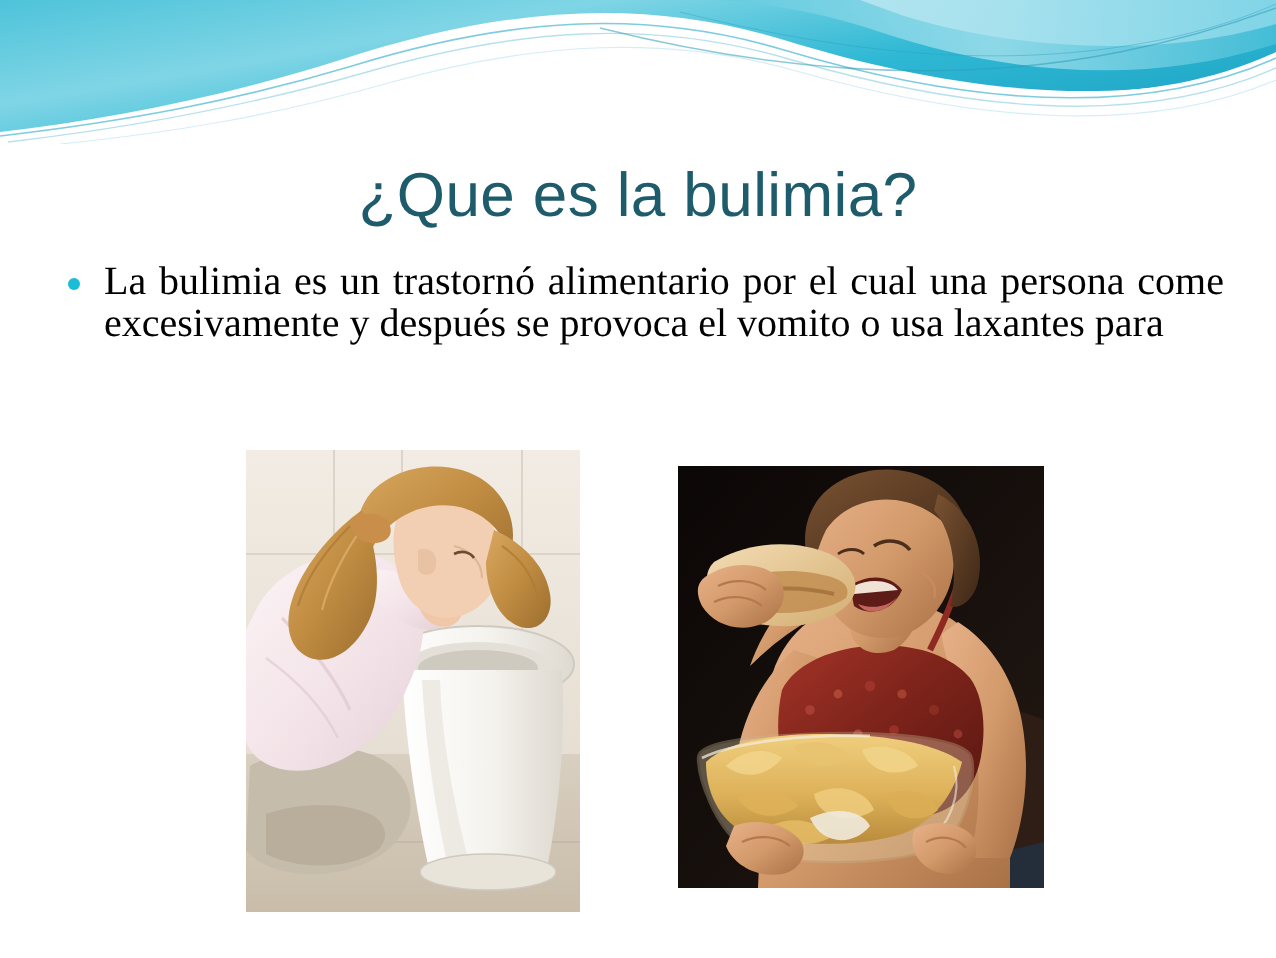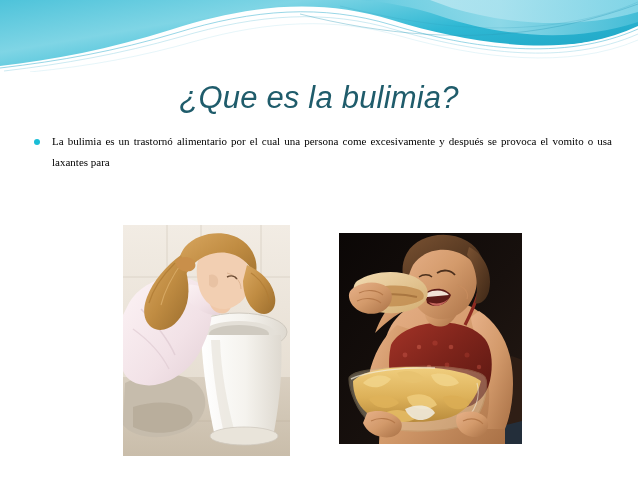--- a/index.html
+++ b/index.html
@@ -40,21 +40,20 @@
     top: 80px;
     left: 0;
     width: 638px;
     text-align: center;
     font-family: "Liberation Sans", sans-serif;
     font-size: 31px;
     font-weight: 400;
     letter-spacing: 0.2px;
     color: #1F5C6B;
     line-height: 1.15;
-    font-style: italic;
   }
 
   
   #body-block {
     position: absolute;
     top: 131px;
     left: 26px;
     width: 586px;
   }
   .bullet-row {
@@ -65,21 +64,21 @@
     position: absolute;
     left: 8px;
     top: 8px;
     width: 6px;
     height: 6px;
     border-radius: 50%;
     background: #19BDD6;
   }
   .bullet-text {
     font-family: "Liberation Serif", serif;
-    font-size: 11px;
+    font-size: 20px;
     line-height: 21px;
     color: #000000;
     text-align: justify;
     text-justify: inter-word;
   }
 
   
   .photo {
     position: absolute;
     overflow: hidden;

